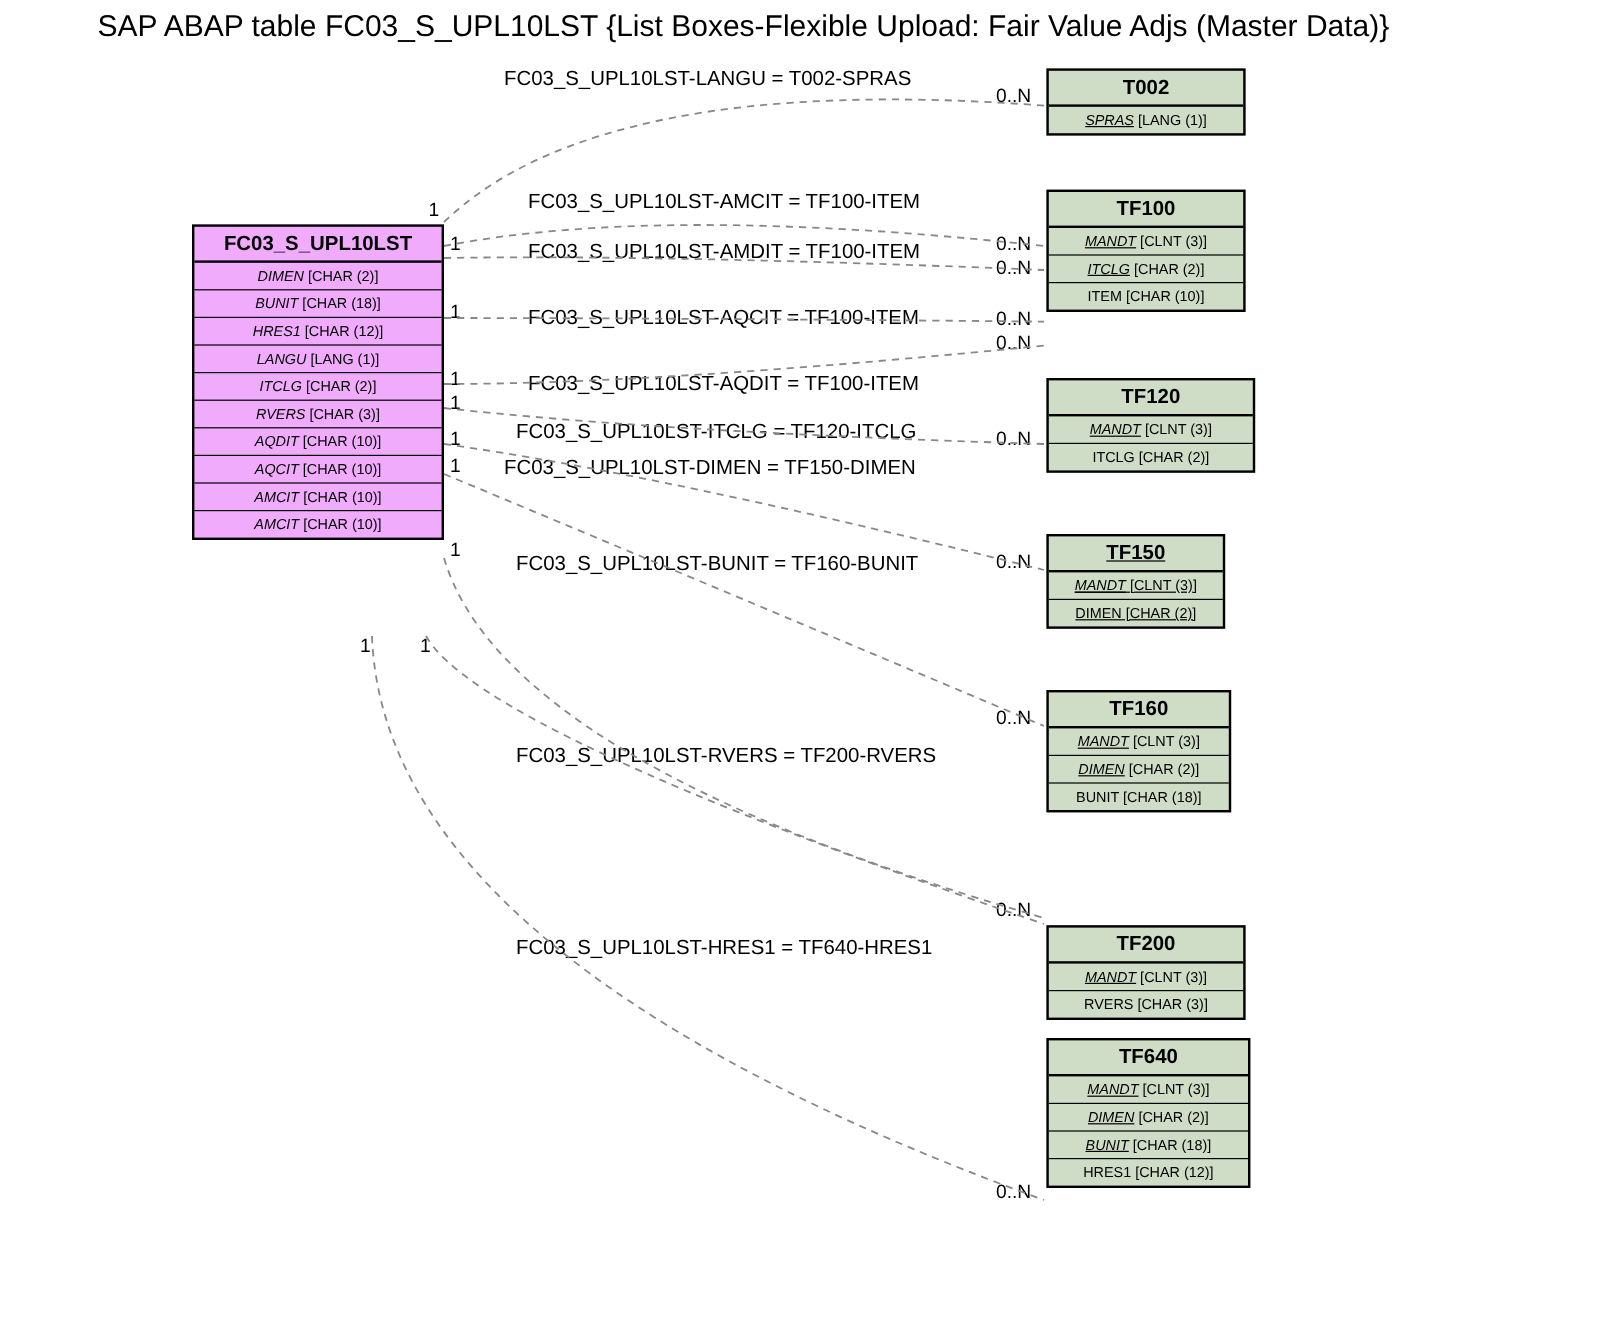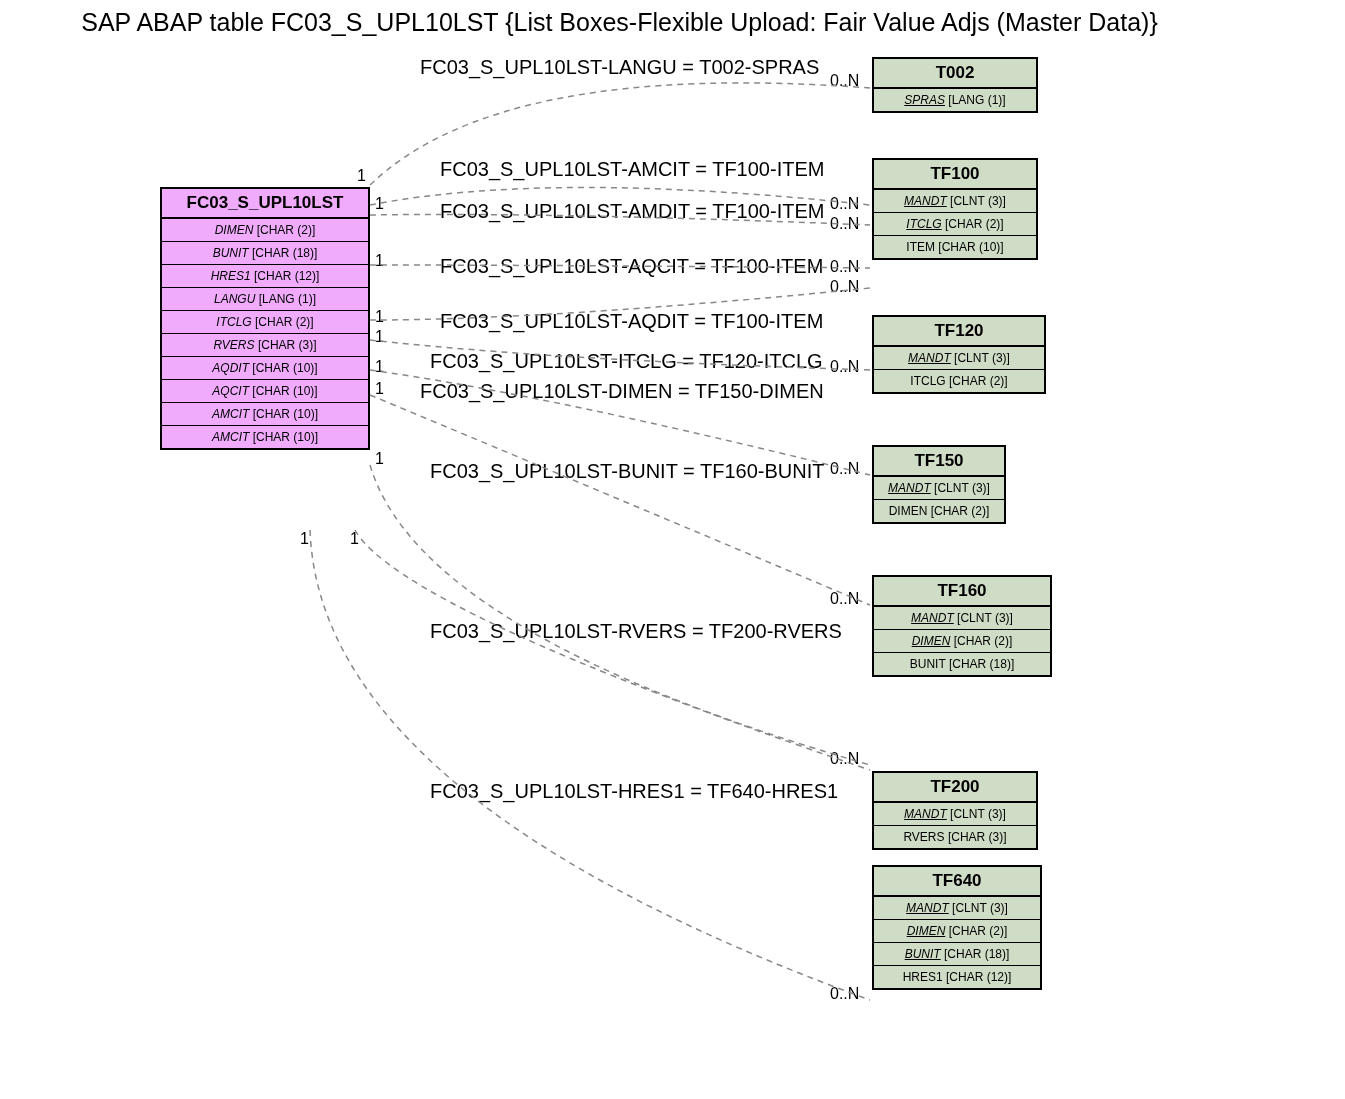--- a/index.html
+++ b/index.html
@@ -45,21 +45,21 @@
   .main-entity { background: #f0abfc; }
   .ref-entity  { background: #cfddc6; }
   svg.overlay {
     position: absolute;
     left: 0; top: 0;
     width: 1345px; height: 1099px;
     pointer-events: none;
   }
   .edge-label {
     position: absolute;
-    font-size: 20px;
+    font-size: 17px;
     color: #000;
     white-space: nowrap;
   }
   .card-label {
     position: absolute;
     font-size: 16px;
     color: #000;
   }
 </style>
 </head>
@@ -92,27 +92,27 @@
   <div class="row"><span class="fk">ITCLG</span> [<span>CHAR (2)</span>]</div>
   <div class="row"><span>ITEM</span> [<span>CHAR (10)</span>]</div>
 </div>
 
 <div class="entity ref-entity" style="left:872px; top:315px; width:174px;">
   <div class="hdr">TF120</div>
   <div class="row"><span class="fk">MANDT</span> [<span>CLNT (3)</span>]</div>
   <div class="row"><span>ITCLG</span> [<span>CHAR (2)</span>]</div>
 </div>
 
-<div class="entity ref-entity" style="left:872px; top:445px; width:134px;">
+<div class="entity ref-entity" style="left:872px; top:445px; width:149px;text-decoration:underline;">
   <div class="hdr">TF150</div>
   <div class="row"><span class="fk">MANDT</span> [<span>CLNT (3)</span>]</div>
   <div class="row"><span>DIMEN</span> [<span>CHAR (2)</span>]</div>
 </div>
 
-<div class="entity ref-entity" style="left:872px; top:575px; width:180px;">
+<div class="entity ref-entity" style="left:872px; top:575px; width:154px;">
   <div class="hdr">TF160</div>
   <div class="row"><span class="fk">MANDT</span> [<span>CLNT (3)</span>]</div>
   <div class="row"><span class="fk">DIMEN</span> [<span>CHAR (2)</span>]</div>
   <div class="row"><span>BUNIT</span> [<span>CHAR (18)</span>]</div>
 </div>
 
 <div class="entity ref-entity" style="left:872px; top:735px; width:166px;margin-top:36px;">
   <div class="hdr">TF200</div>
   <div class="row"><span class="fk">MANDT</span> [<span>CLNT (3)</span>]</div>
   <div class="row"><span>RVERS</span> [<span>CHAR (3)</span>]</div>

